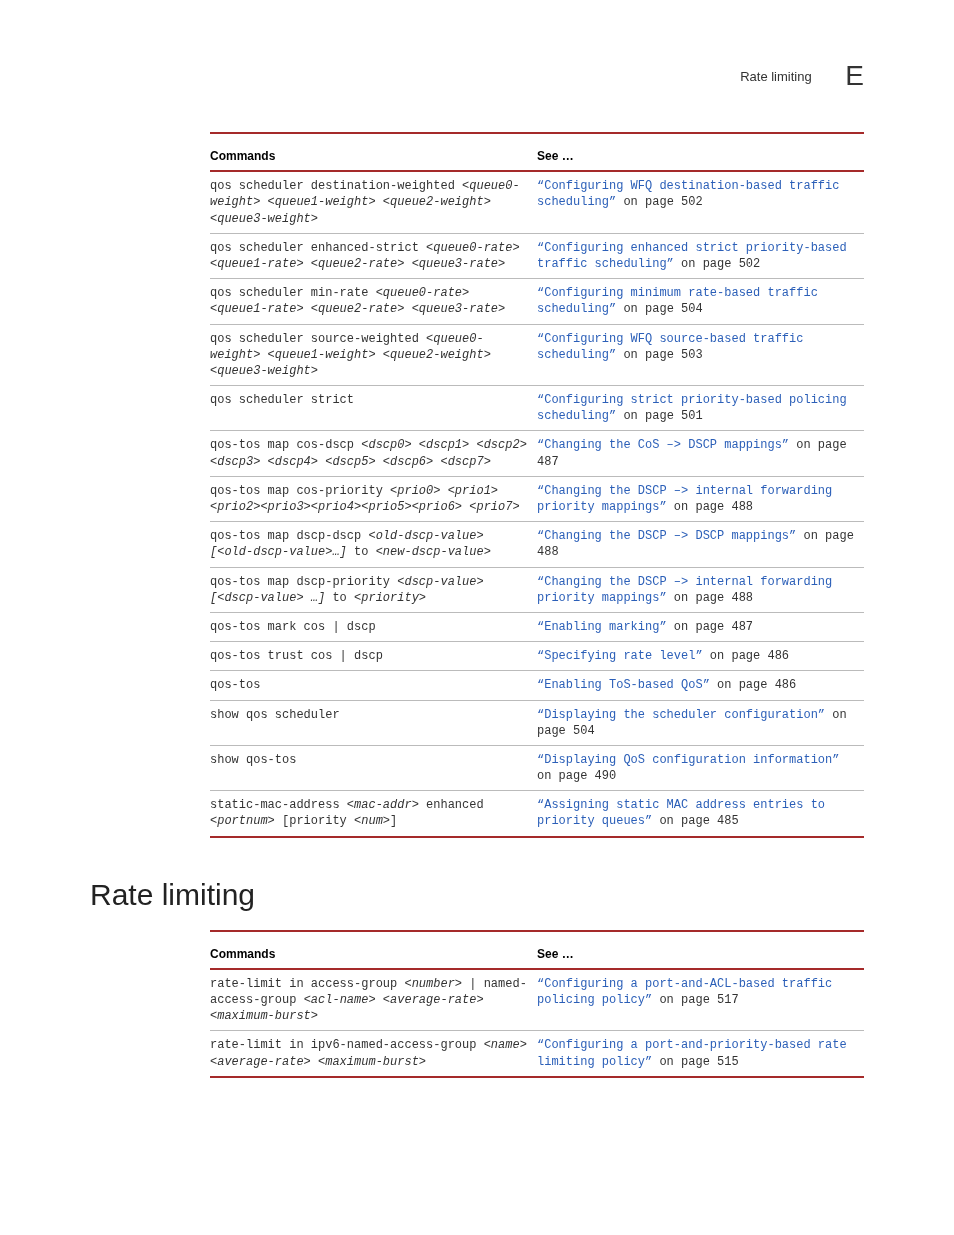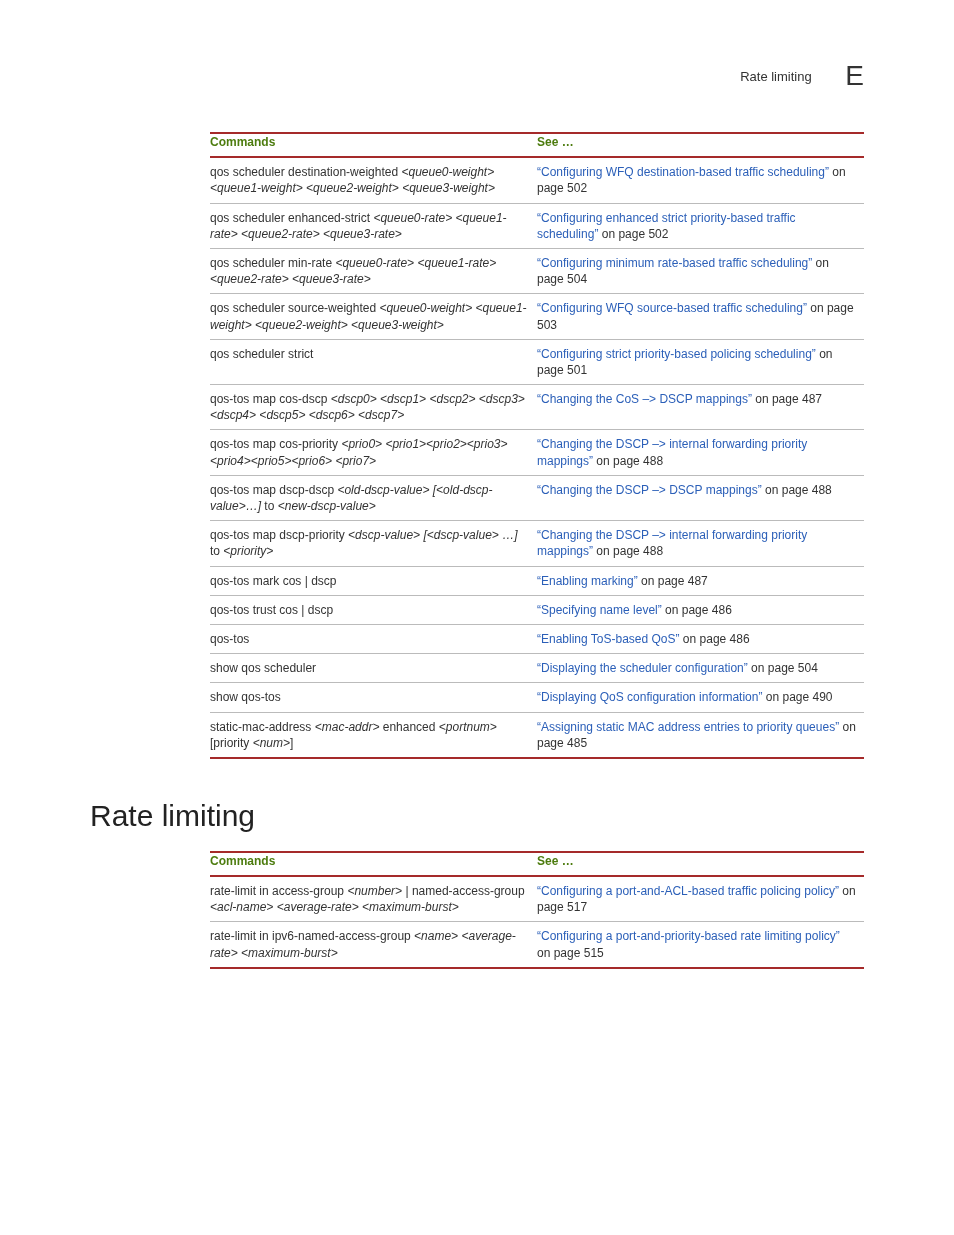--- a/index.html
+++ b/index.html
@@ -38,29 +38,30 @@
   table.cmd {
     width: 100%;
     border-collapse: collapse;
     font-size: 12px;
     line-height: 1.35;
   }
   table.cmd thead th {
     text-align: left;
     font-weight: bold;
     font-size: 12px;
-    padding: 0 8px 6px 0;
+    padding: 14px 8px 6px 0;
     border-top: 2px solid #a52a2a;
     border-bottom: 2px solid #a52a2a;
-    color: #4d7c0f;
+    color: #000000;
   }
   table.cmd tbody td {
     vertical-align: top;
     padding: 6px 8px 6px 0;
     border-bottom: 1px solid #bbb;
+    font-family: Liberation Mono, monospace;
   }
   table.cmd tbody tr:last-child td {
     border-bottom: 2px solid #a52a2a;
   }
   .cmdcell { width: 50%; color:#333; }
   .seecell { width: 50%; color:#333; }
   .ital { font-style: italic; }
   .link { color: #2b5fb8; cursor: pointer; }
   h1.section {
     font-weight: normal;
@@ -124,21 +125,21 @@
           <tr>
             <td class="cmdcell"><span>qos-tos map dscp-priority </span><span class="ital">&lt;dscp-value&gt; [&lt;dscp-value&gt; …]</span><span> to </span><span class="ital">&lt;priority&gt;</span></td>
             <td class="seecell"><span class="link">“Changing the DSCP –&gt; internal forwarding priority mappings”</span><span> on page 488</span></td>
           </tr>
           <tr>
             <td class="cmdcell"><span>qos-tos mark cos | dscp</span></td>
             <td class="seecell"><span class="link">“Enabling marking”</span><span> on page 487</span></td>
           </tr>
           <tr>
             <td class="cmdcell"><span>qos-tos trust cos | dscp</span></td>
-            <td class="seecell"><span class="link">“Specifying name level”</span><span> on page 486</span></td>
+            <td class="seecell"><span class="link">“Specifying rate level”</span><span> on page 486</span></td>
           </tr>
           <tr>
             <td class="cmdcell"><span>qos-tos</span></td>
             <td class="seecell"><span class="link">“Enabling ToS-based QoS”</span><span> on page 486</span></td>
           </tr>
           <tr>
             <td class="cmdcell"><span>show qos scheduler</span></td>
             <td class="seecell"><span class="link">“Displaying the scheduler configuration”</span><span> on page 504</span></td>
           </tr>
           <tr>

